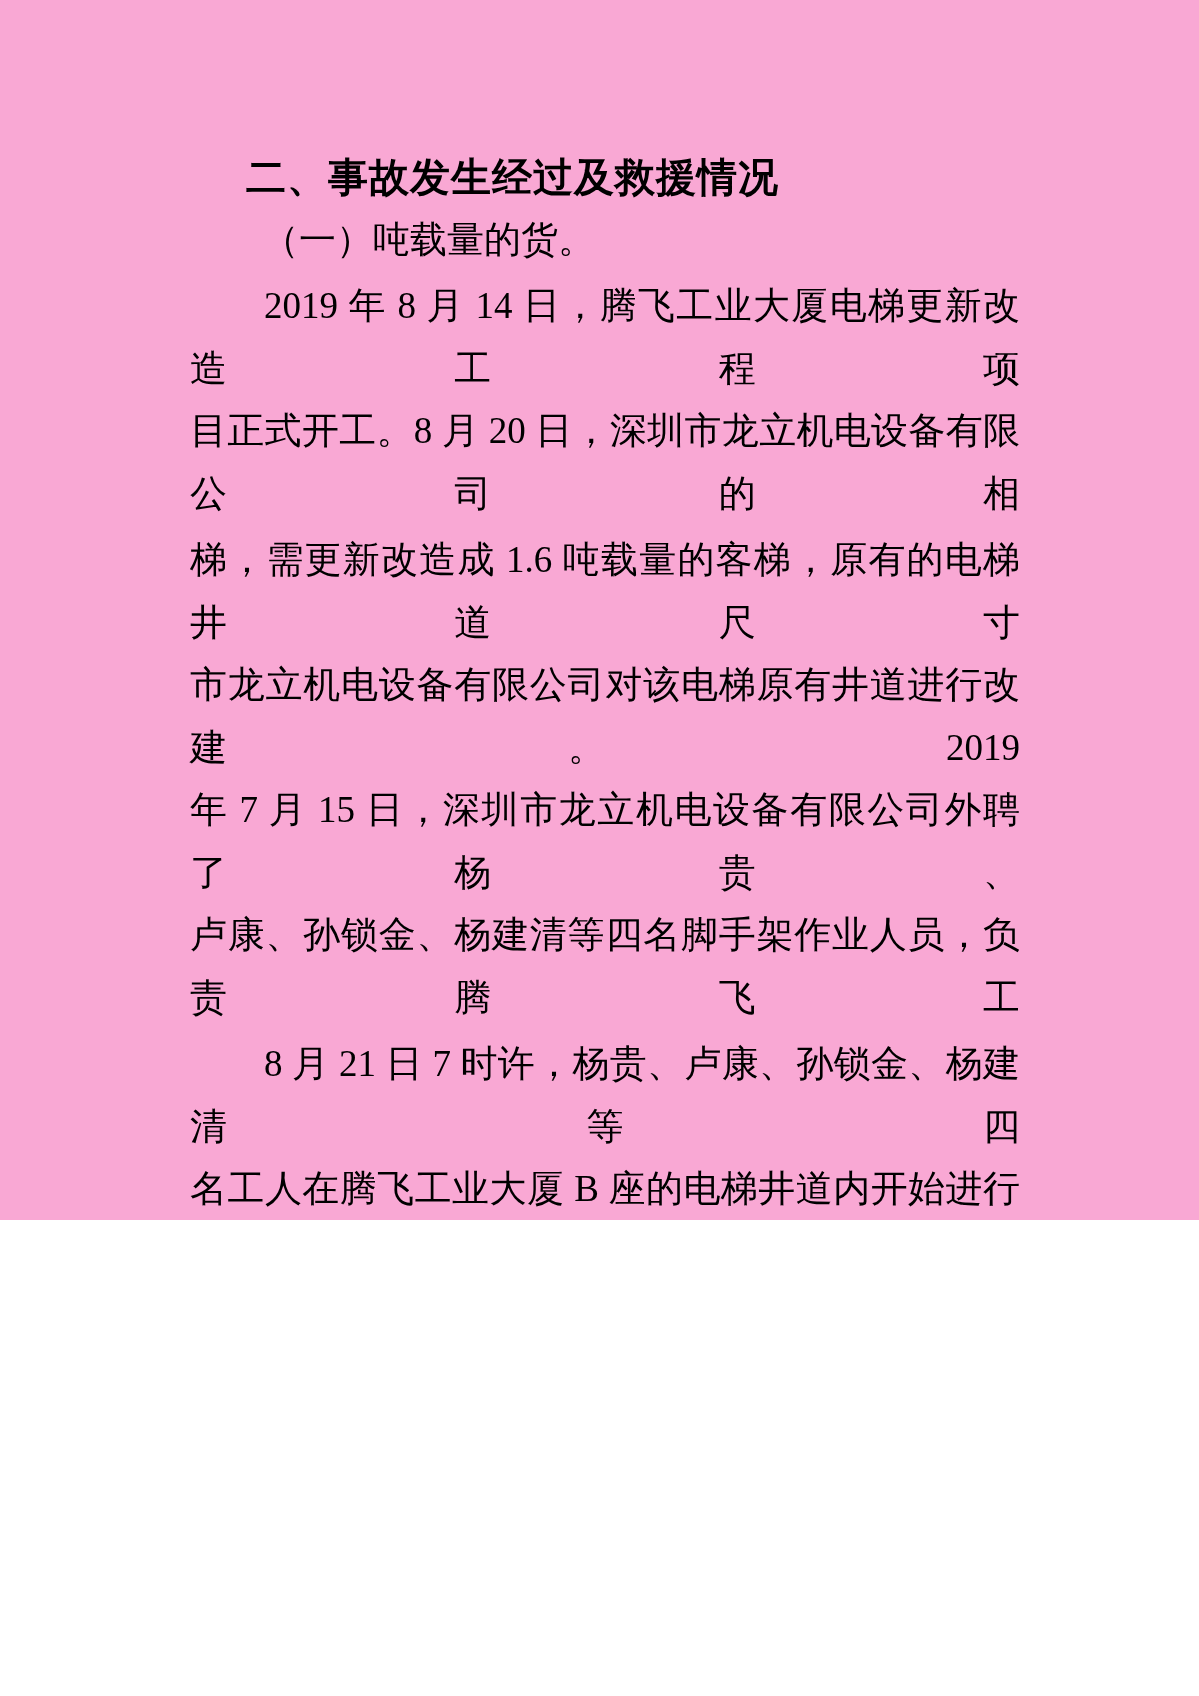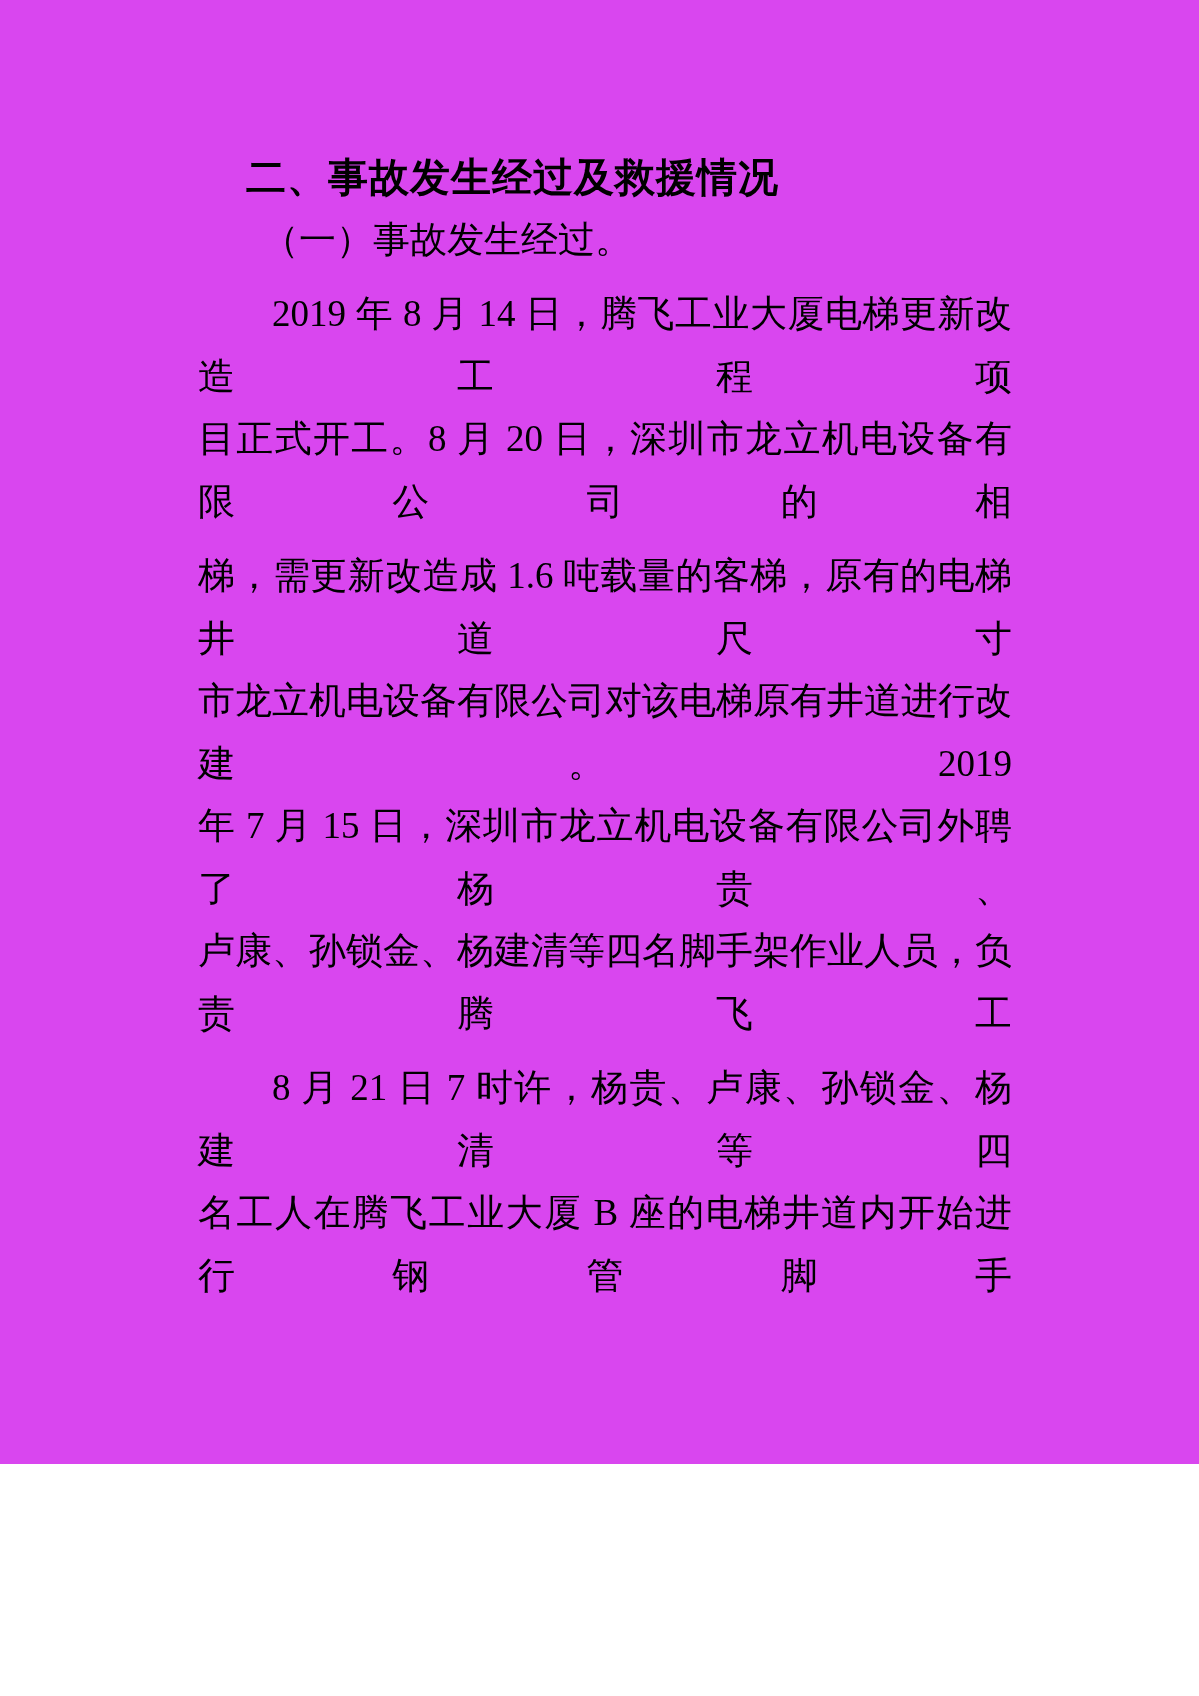--- a/index.html
+++ b/index.html
@@ -3,22 +3,22 @@
 <meta charset="utf-8">
 <style>
   html, body {
     margin: 0;
     padding: 0;
     background: #ffffff;
   }
   .page {
     position: relative;
     width: 1199px;
-    height: 1464px;
-    background: #d946ef;
+    height: 1220px;
+    background: #f9a8d4;
     overflow: hidden;
     font-family: "Liberation Serif", "DejaVu Serif", serif;
     color: #000000;
   }
   .content {
     position: absolute;
     left: 186px;
     top: 146px;
     width: 838px;
   }
@@ -32,21 +32,21 @@
     letter-spacing: 1px;
     white-space: nowrap;
   }
   .subheading {
     font-size: 37px;
     line-height: 62.5px;
     text-indent: 76px;
     white-space: nowrap;
   }
   .para {
-    margin: 12px;
+    margin: 4px;
   }
   .line {
     font-size: 37px;
     line-height: 62.5px;
     text-align: justify;
     text-align-last: justify;
     text-justify: inter-character;
   }
   .line.first {
     text-indent: 2em;
@@ -65,21 +65,21 @@
     line-height: 30px;
     color: #1a1a1a;
   }
 </style>
 </head>
 <body>
 
 <div class="page">
   <div class="content">
     <h2 class="heading">二、事故发生经过及救援情况</h2>
-    <div class="subheading">（一）事故发生经过。</div>
+    <div class="subheading">（一）吨载量的货。</div>
     <div id="paragraphs">
         <div class="para">
           <div class="line first">2019 年 8 月 14 日，腾飞工业大厦电梯更新改造工程项</div>
           <div class="line">目正式开工。8 月 20 日，深圳市龙立机电设备有限公司的相</div>
         </div>
         <div class="para">
           <div class="line">梯，需更新改造成 1.6 吨载量的客梯，原有的电梯井道尺寸</div>
           <div class="line">市龙立机电设备有限公司对该电梯原有井道进行改建。2019</div>
           <div class="line">年 7 月 15 日，深圳市龙立机电设备有限公司外聘了杨贵、</div>
           <div class="line">卢康、孙锁金、杨建清等四名脚手架作业人员，负责腾飞工</div>

